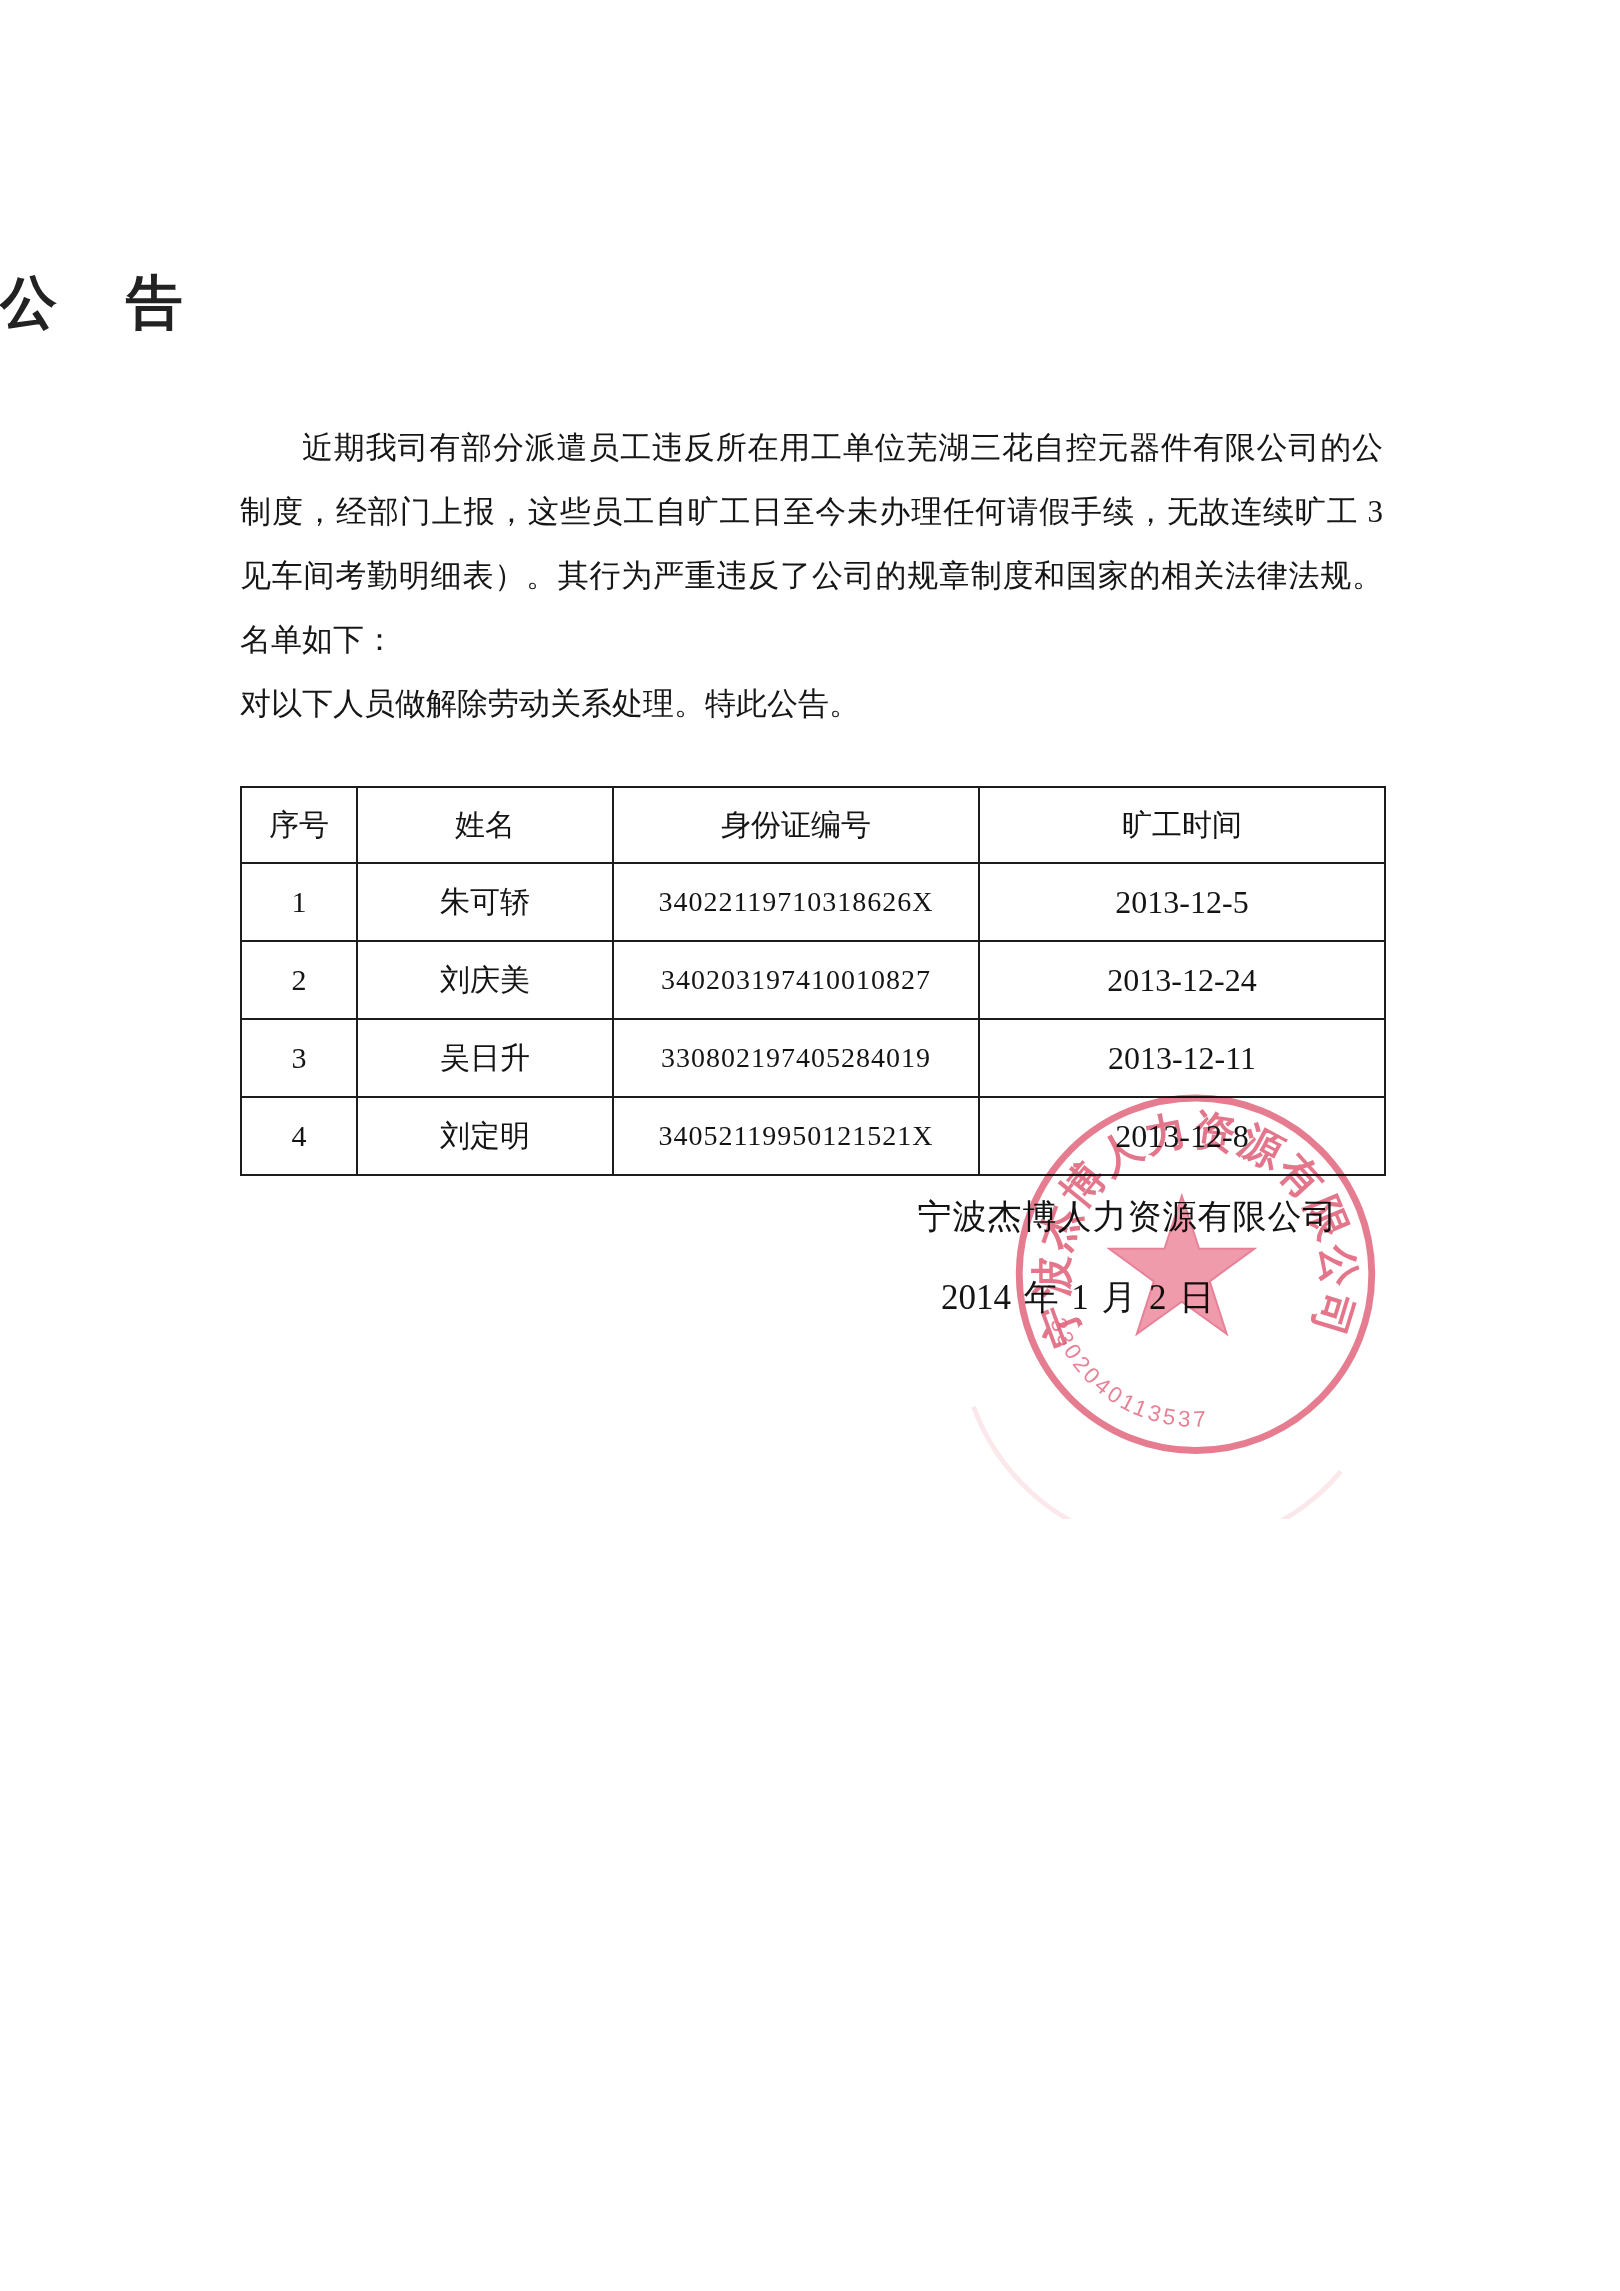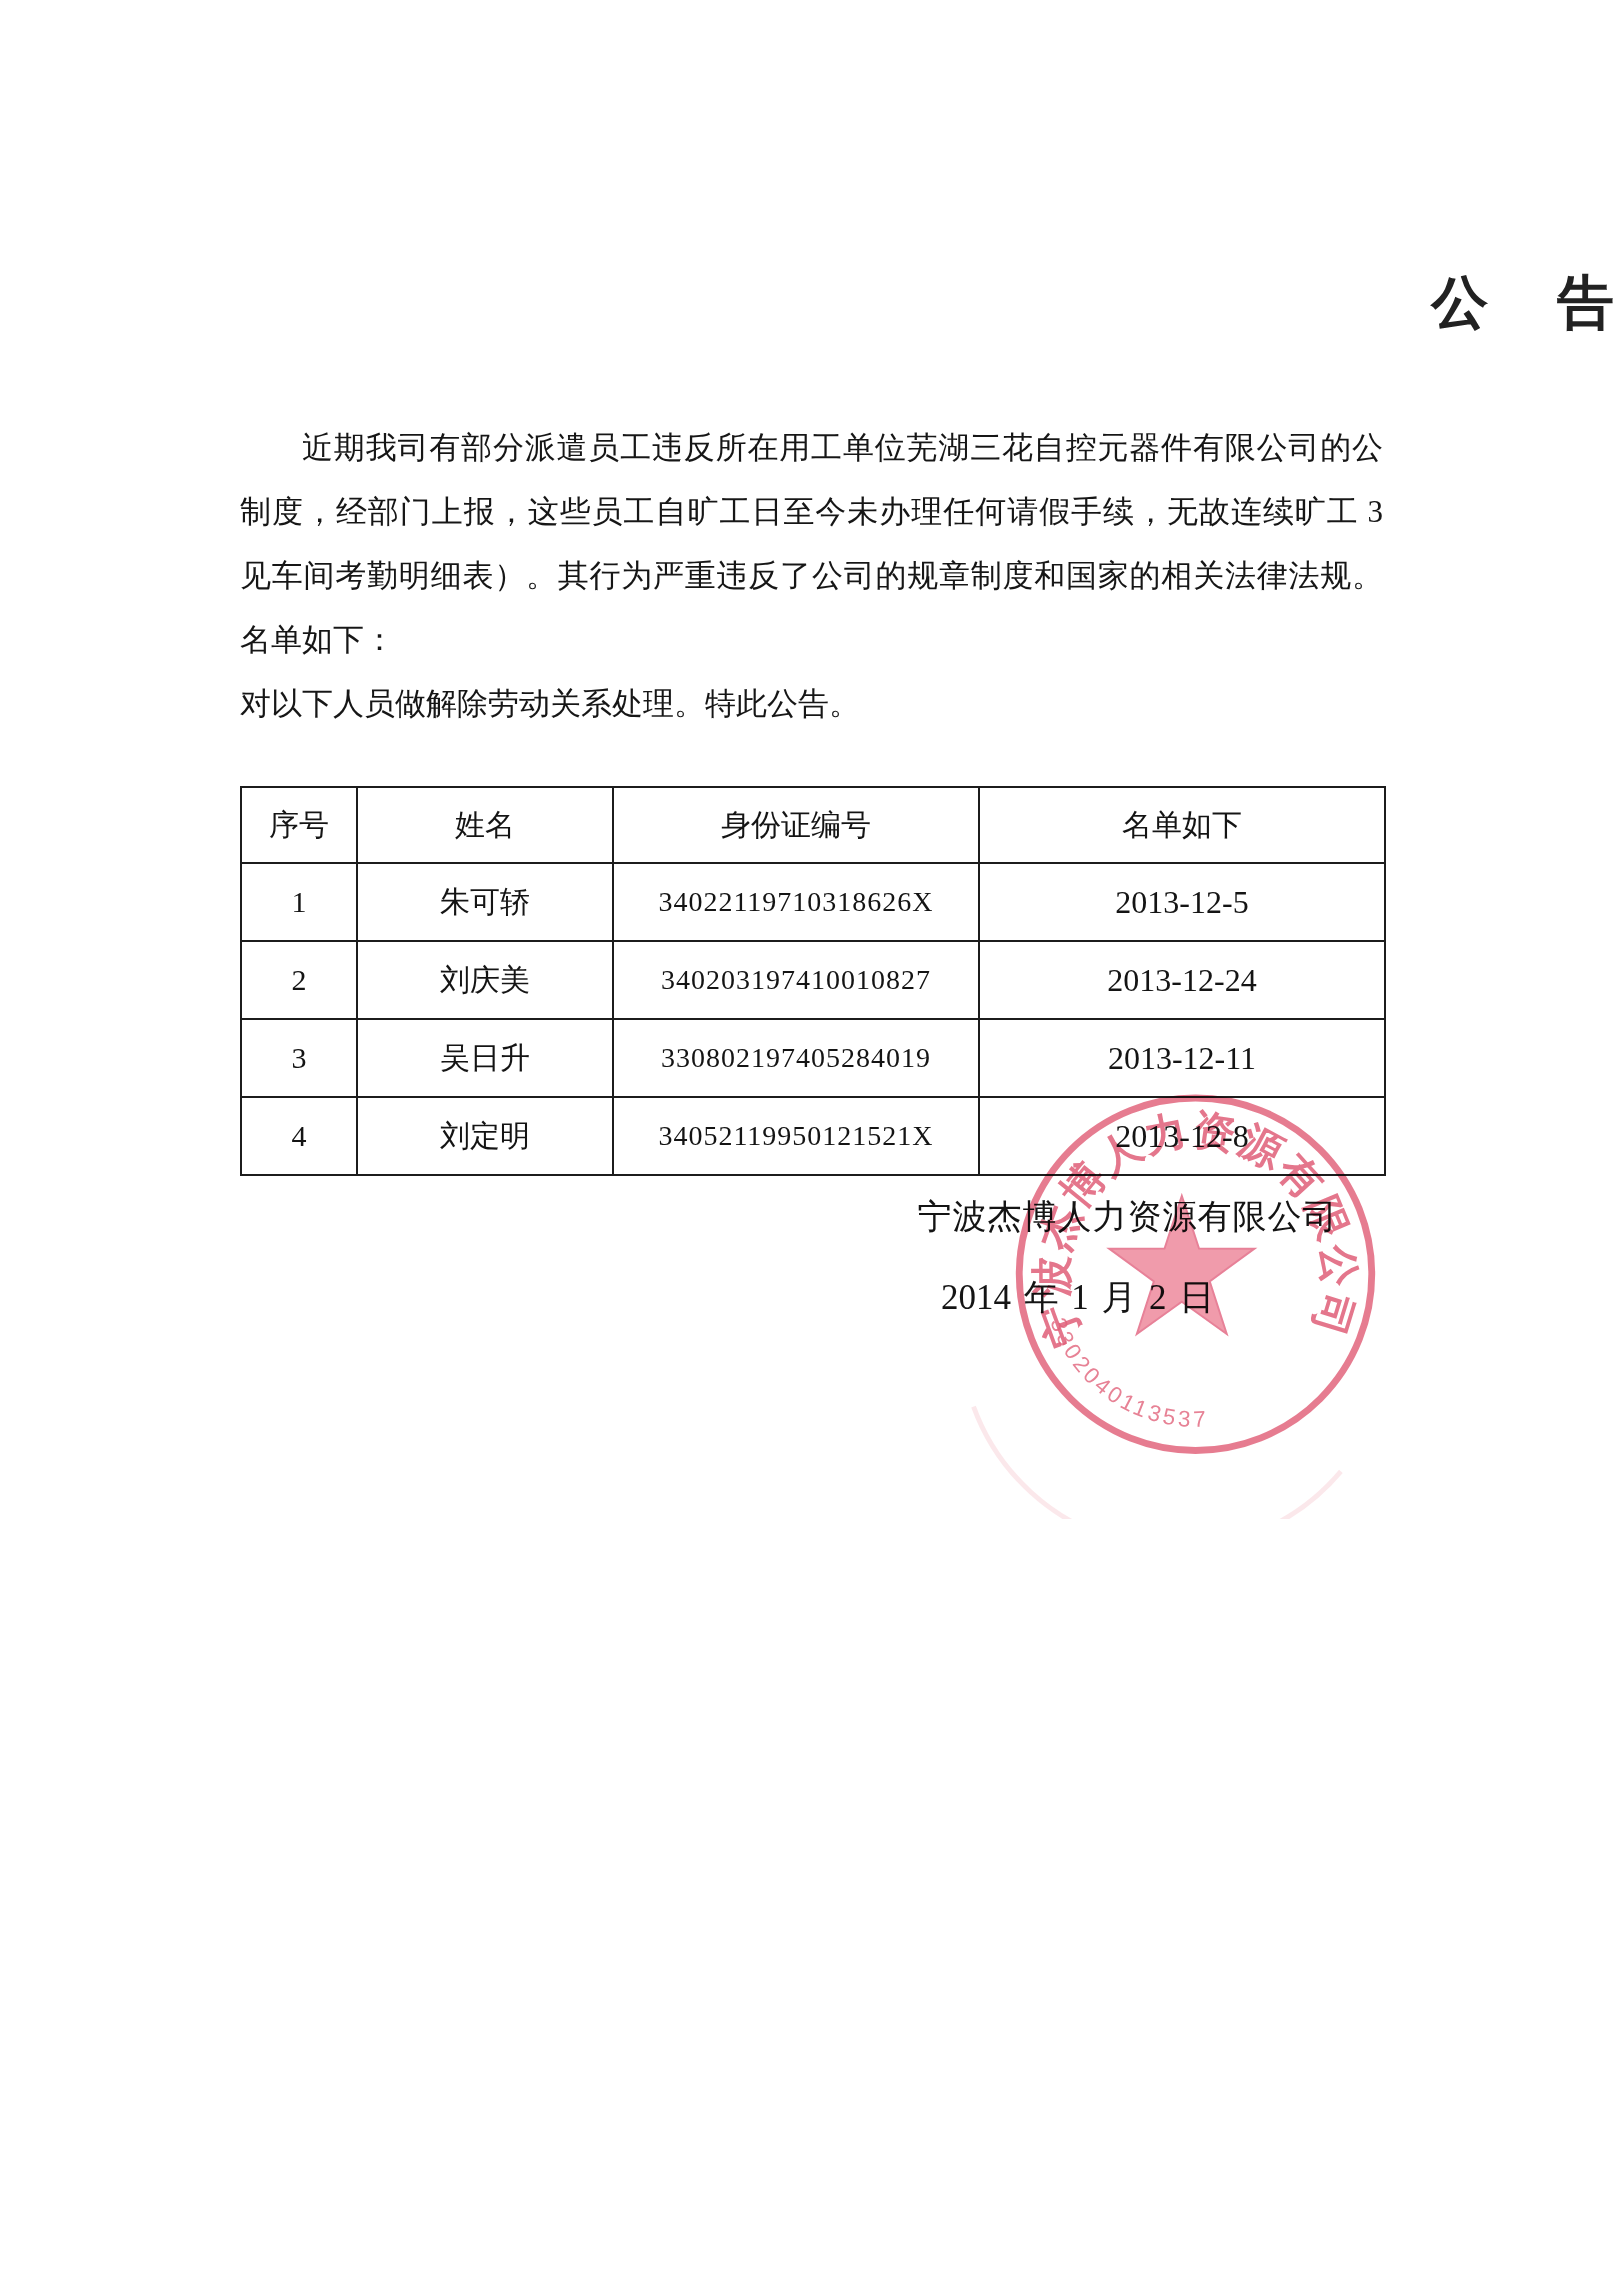--- a/index.html
+++ b/index.html
@@ -10,21 +10,21 @@
     background: #ffffff;
     overflow: hidden;
     font-family: "Liberation Serif", "DejaVu Serif", serif;
     color: #1b1b1b;
   }
   .doc-title {
     position: absolute;
     top: 265px;
     left: 0;
     width: 100%;
-    text-align: right;
+    text-align: left;
     font-size: 57px;
     font-weight: 700;
     letter-spacing: 5.9px;
     color: #222;
     font-family: "Liberation Sans", "DejaVu Sans", sans-serif;
   }
   .body-text {
     position: absolute;
     left: 240px;
     top: 416px;
@@ -114,21 +114,21 @@
       <col style="width:116px">
         <col style="width:256px">
         <col style="width:366px">
         <col style="width:406px">
     </colgroup>
     <tbody>
         <tr class="hdr">
       <td>序号</td>
       <td>姓名</td>
       <td>身份证编号</td>
-      <td>名单如下</td>
+      <td>旷工时间</td>
     </tr>
     <tr class="row">
       <td>1</td>
       <td>朱可轿</td>
       <td class="idc">34022119710318626X</td>
       <td class="dt">2013-12-5</td>
     </tr>
     <tr class="row">
       <td>2</td>
       <td>刘庆美</td>

